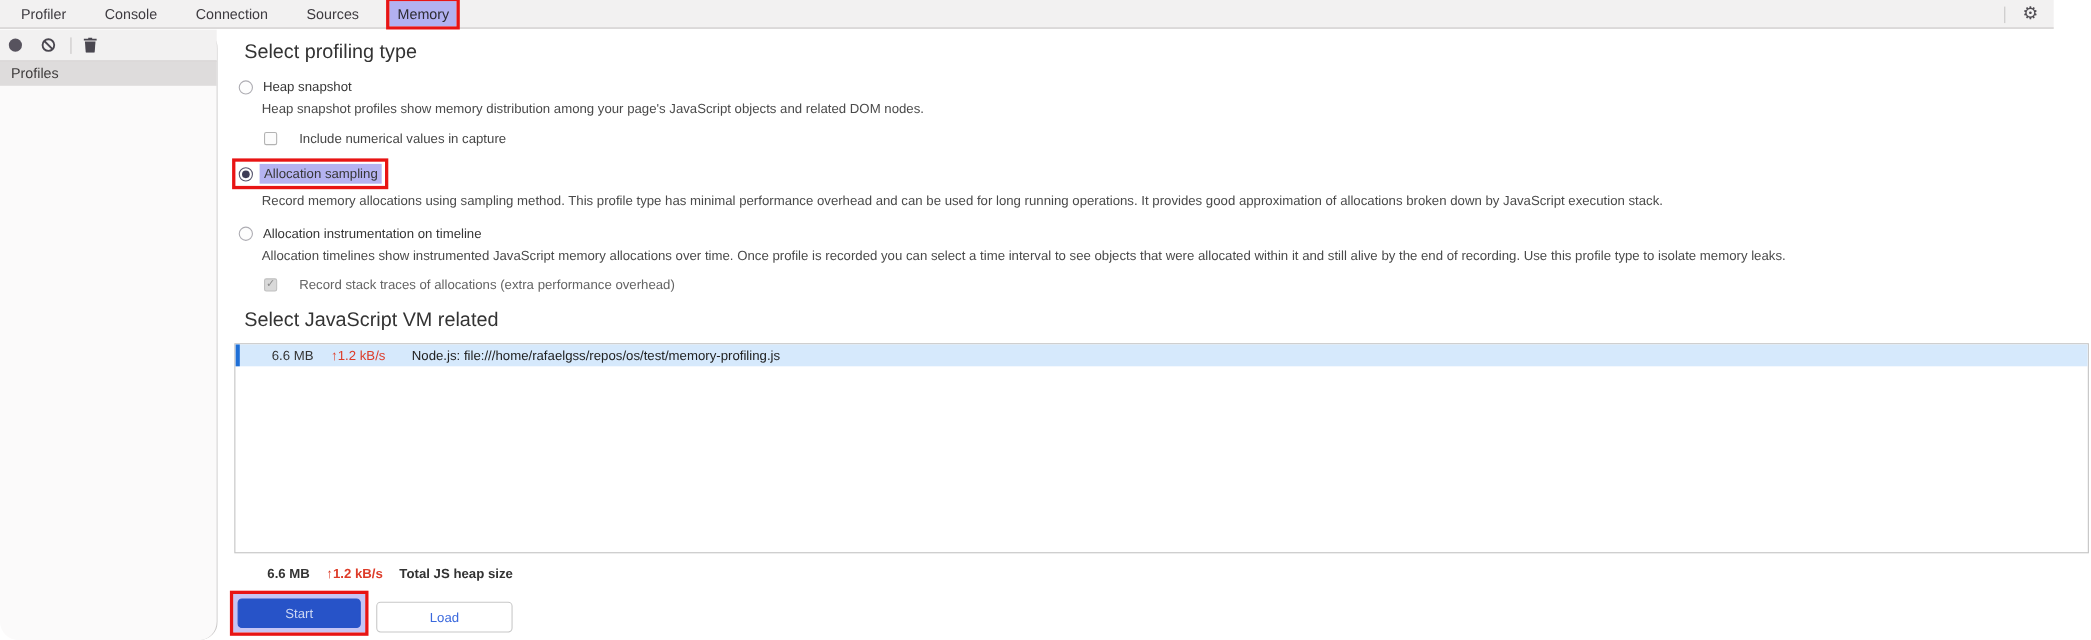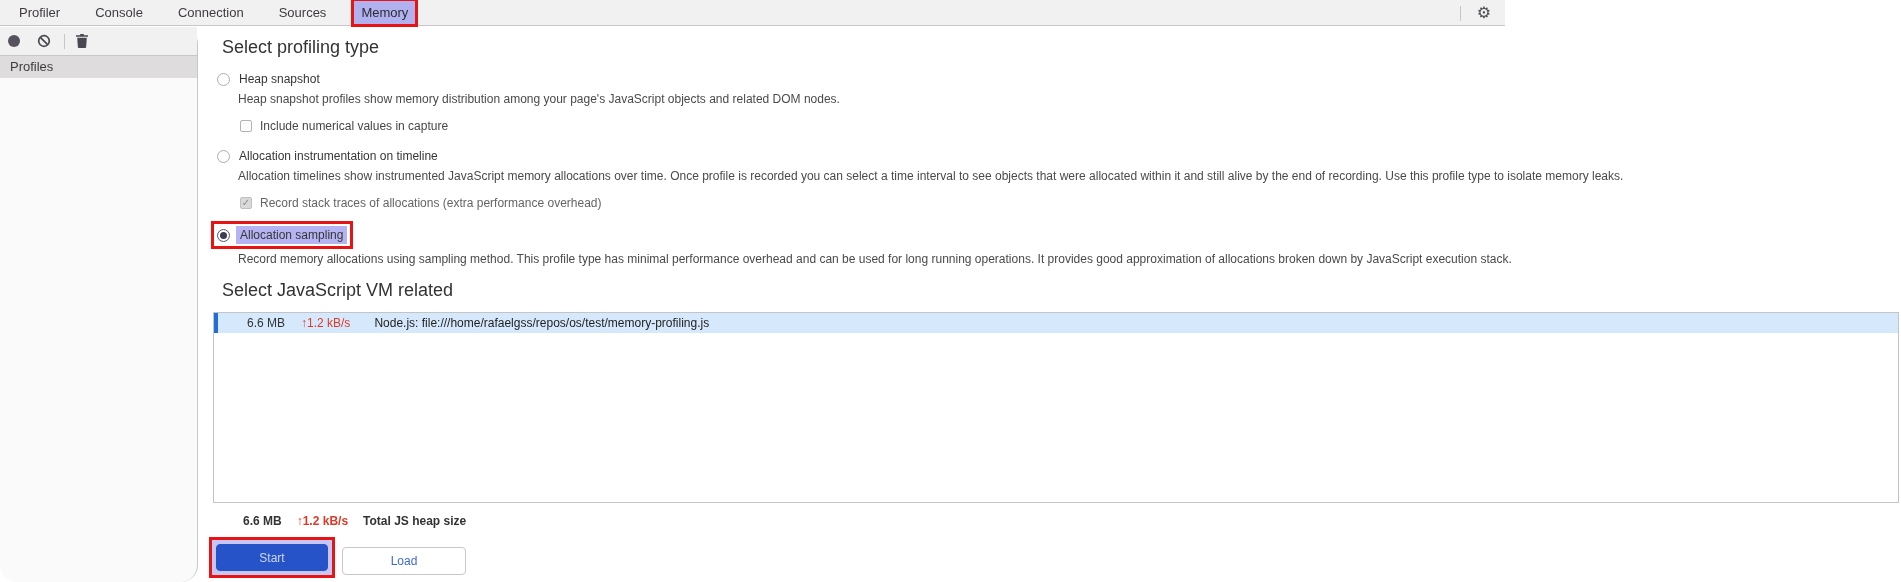--- a/index.html
+++ b/index.html
@@ -1,20 +1,20 @@
 <!DOCTYPE html>
 <html><head>
 <meta charset="utf-8">
 <style>
   html,body{margin:0;padding:0;background:#fff;}
   body{width:1901px;height:582px;position:relative;overflow:hidden;
        font-family:"Liberation Sans",sans-serif;color:#3c3a3a;}
 
   
-  .tabbar{position:absolute;top:0;left:0;width:1505px;height:26px;
+  .tabbar{position:absolute;top:0;left:0;width:1867px;height:26px;
           background:#f2f1f1;border-bottom:1px solid #c8c6c6;
           display:flex;align-items:center;padding-left:12px;box-sizing:border-box;}
   .tab{font-size:13px;color:#3e3b40;margin-right:21px;padding:4px 7px;cursor:default;}
   .tab.selected{background:#b2b1f0;color:#2c2b31;}
   .tab.annotated{outline:3px solid #e81414;outline-offset:0;}
   .tabbar-right{position:absolute;right:0;top:0;height:26px;display:flex;align-items:center;}
   .vsep{width:1px;height:15px;background:#c8c6c6;}
   .gear{font-size:16px;color:#4f4c52;margin:0 14px 0 16px;line-height:1;}
 
   
@@ -41,21 +41,21 @@
          background:#fdfdfd;box-sizing:border-box;flex:0 0 auto;}
   .radio.on{border-color:#55546d;position:relative;}
   .radio.on::after{content:"";position:absolute;left:2px;top:2px;width:7px;height:7px;
                    border-radius:50%;background:#3d3c55;}
   .opt-label{font-weight:normal;color:#363636;margin-left:9px;}
   .opt-label.hl{background:#b5b3f1;padding:2px 4px;margin-left:6px;}
   .annot{outline:3px solid #e81414;outline-offset:0;display:inline-flex;
          align-items:center;padding:2px 3px;margin-top:14px;margin-left:-8px;}
   .annot .radio-row{margin:0;}
   .desc{margin:6px 0 0 16px;color:#4a4a4a;line-height:14px;}
-  .check-row{display:flex;align-items:center;margin-top:13px;margin-left:18px;}
+  .check-row{display:flex;align-items:center;margin-top:13px;margin-left:18px;gap:12px;}
   .checkbox{width:12px;height:12px;border:1px solid #b3b3b3;border-radius:2px;
             background:#fcfcfc;box-sizing:border-box;flex:0 0 auto;}
   .checkbox.checked{background:#d9d9d9;border-color:#c0c0c0;color:#8b8b8b;
                     font-size:10px;line-height:10px;text-align:center;}
   .check-label{margin-left:8px;color:#464646;}
   .check-label.dim{color:#646464;}
 
   .vm-box{margin:13px 2px 0 -9px;height:191px;border:1px solid #c4c4c4;
           background:#fff;box-sizing:border-box;overflow:hidden;}
   .vm-row{height:20px;background:#d6e9fc;border-left:4px solid #1f6fd6;
@@ -127,39 +127,39 @@
         <span class="opt-label">Heap snapshot</span>
       </div>
       <p class="desc">Heap snapshot profiles show memory distribution among your page's JavaScript objects and related DOM nodes.</p>
       <div class="check-row">
         <span class="checkbox"></span>
         <span class="check-label">Include numerical values in capture</span>
       </div>
     </div>
 
     <div>
+      <span class="annot">
+        <span class="radio-row">
+          <span class="radio on"></span>
+          <span class="opt-label hl">Allocation sampling</span>
+        </span>
+      </span>
+      <p class="desc">Record memory allocations using sampling method. This profile type has minimal performance overhead and can be used for long running operations. It provides good approximation of allocations broken down by JavaScript execution stack.</p>
+    </div>
+
+    <div>
       <div class="radio-row">
         <span class="radio"></span>
         <span class="opt-label">Allocation instrumentation on timeline</span>
       </div>
       <p class="desc">Allocation timelines show instrumented JavaScript memory allocations over time. Once profile is recorded you can select a time interval to see objects that were allocated within it and still alive by the end of recording. Use this profile type to isolate memory leaks.</p>
       <div class="check-row">
         <span class="checkbox checked">✓</span>
         <span class="check-label dim">Record stack traces of allocations (extra performance overhead)</span>
       </div>
-    </div>
-
-    <div>
-      <span class="annot">
-        <span class="radio-row">
-          <span class="radio on"></span>
-          <span class="opt-label hl">Allocation sampling</span>
-        </span>
-      </span>
-      <p class="desc">Record memory allocations using sampling method. This profile type has minimal performance overhead and can be used for long running operations. It provides good approximation of allocations broken down by JavaScript execution stack.</p>
     </div>
 
     <h2 class="sec vm">Select JavaScript VM related</h2>
 
     <div class="vm-box">
       <div class="vm-row">
         <span class="vm-size">6.6 MB</span>
         <span class="rate"><span class="arrow">↑</span><span>1.2 kB/s</span></span>
         <span class="vm-name">Node.js: file:///home/rafaelgss/repos/os/test/memory-profiling.js</span>
       </div>

